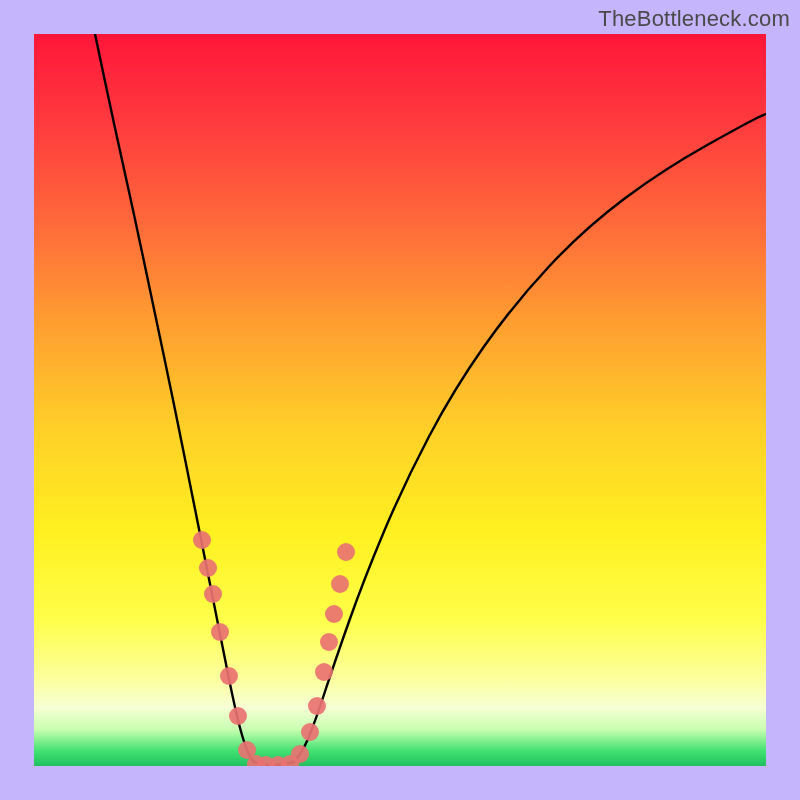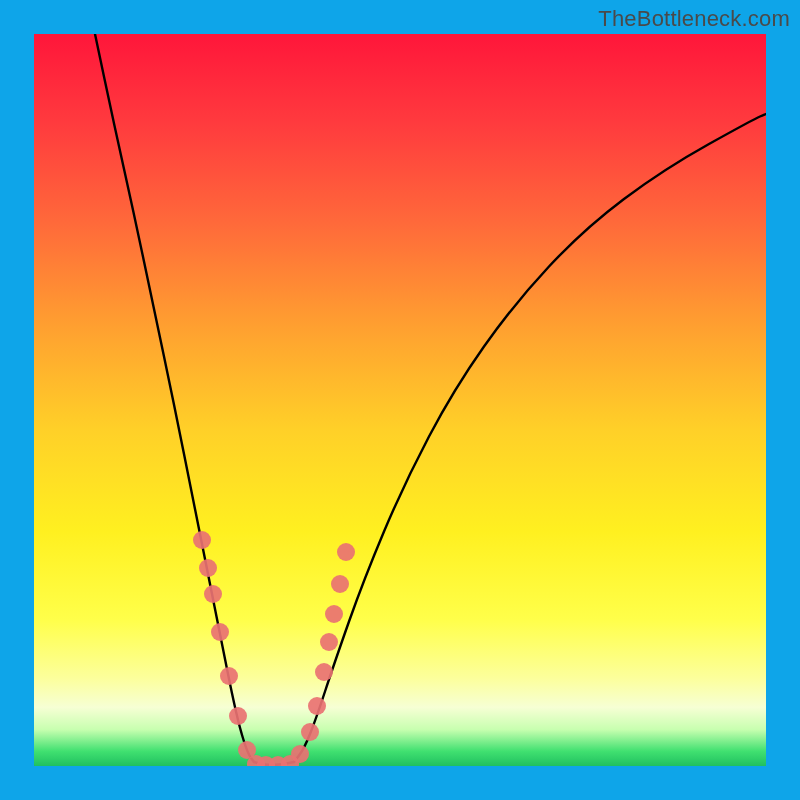--- a/index.html
+++ b/index.html
@@ -10,21 +10,21 @@
     overflow: hidden;
     background: #000;
     font-family: Arial, Helvetica, sans-serif;
   }
   .frame {
     position: absolute;
     left: 0;
     top: 0;
     width: 800px;
     height: 800px;
-    background: #0ea5e9;
+    background: #c4b5fd;
   }
   .plot-area {
     position: absolute;
     left: 34px;
     top: 34px;
     width: 732px;
     height: 732px;
     overflow: hidden;
   }
   .gradient {

